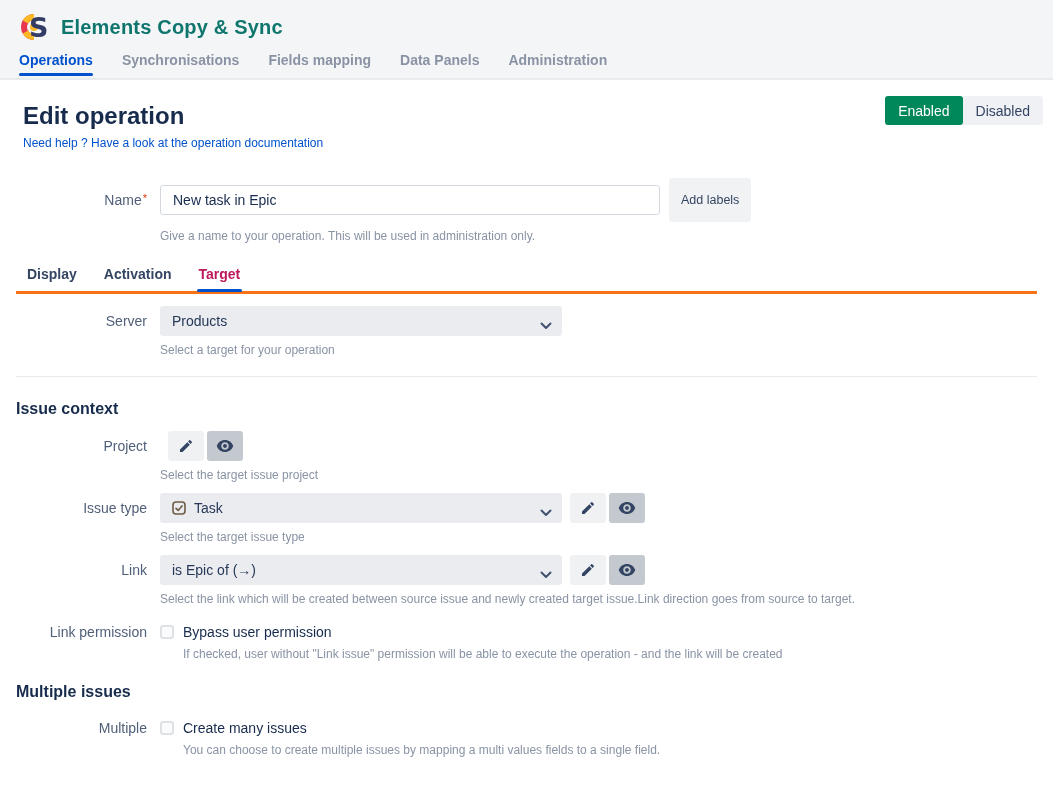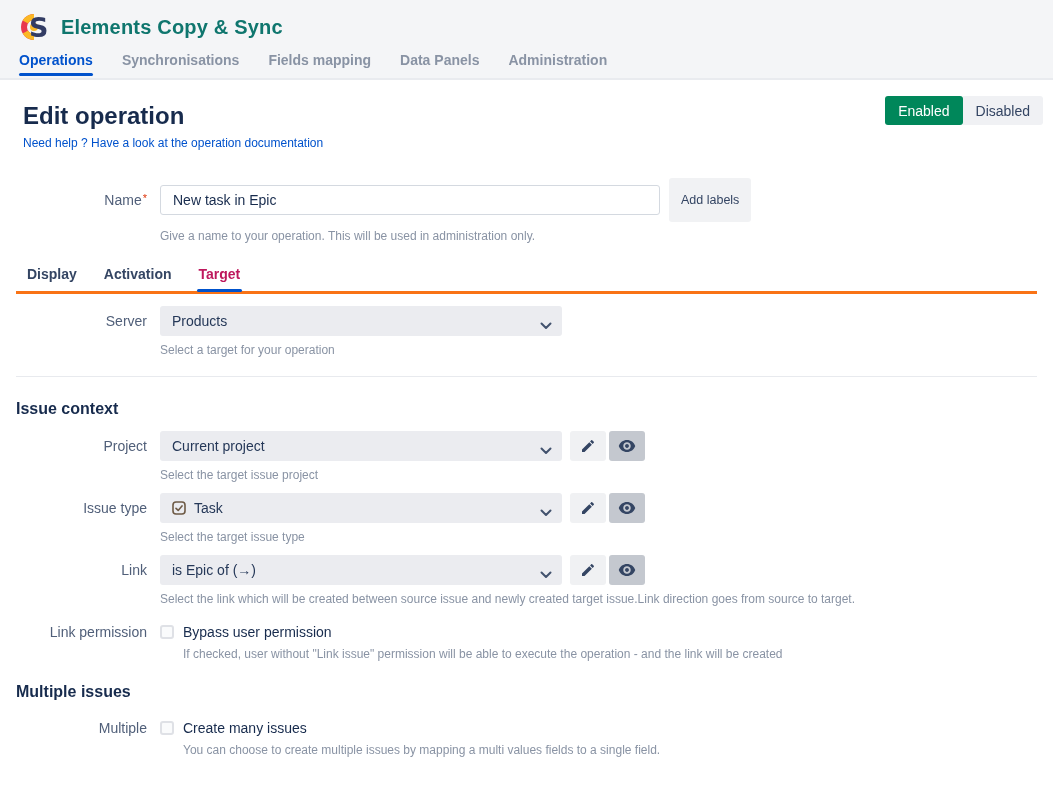--- a/index.html
+++ b/index.html
@@ -182,28 +182,20 @@
   <div class="helper">Select a target for your operation</div>
 
   <hr class="divider">
 
   
   <h3 class="section-heading first">Issue context</h3>
 
   
   <div class="form-row ic-row first">
     <div class="form-label">Project</div>
-    <div class="select">
-      <span>Current project</span>
-      <span class="chev">
-        <svg width="12" height="8" viewBox="0 0 12 8">
-            <path d="M1.5 1.5 L6 6 L10.5 1.5" stroke="#42526e" stroke-width="2" fill="none" stroke-linecap="round" stroke-linejoin="round"></path>
-          </svg>
-      </span>
-    </div>
     <button class="icon-btn edit">
       <span style="display:inline-flex;">
         <svg width="16" height="16" viewBox="0 0 24 24">
             <path d="M3 17.2V21h3.8L17.8 10 14 6.2 3 17.2zM20.7 7.1c.4-.4.4-1 0-1.4l-2.4-2.4c-.4-.4-1-.4-1.4 0l-1.8 1.8 3.8 3.8 1.8-1.8z" fill="#344563"></path>
           </svg>
       </span>
     </button>
     <button class="icon-btn view">
       <span style="display:inline-flex;">
         <svg width="18" height="14" viewBox="0 0 24 18">

